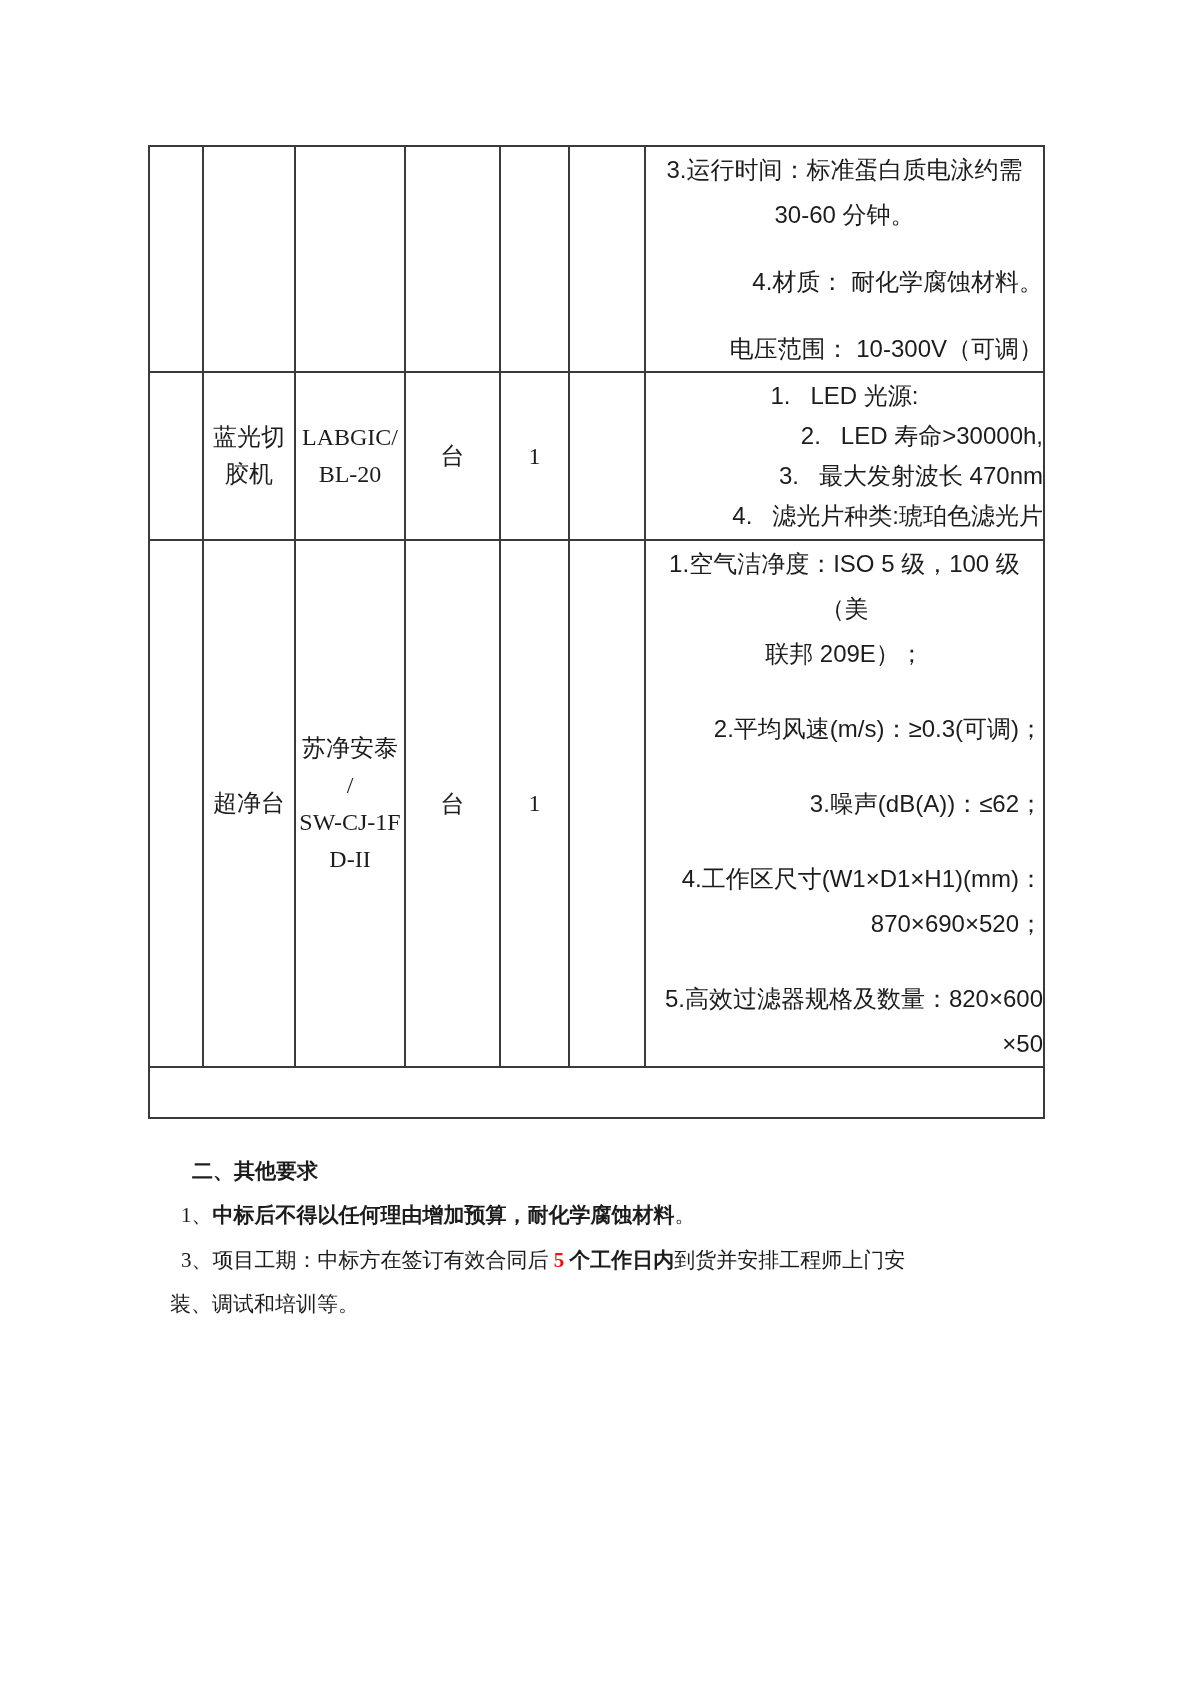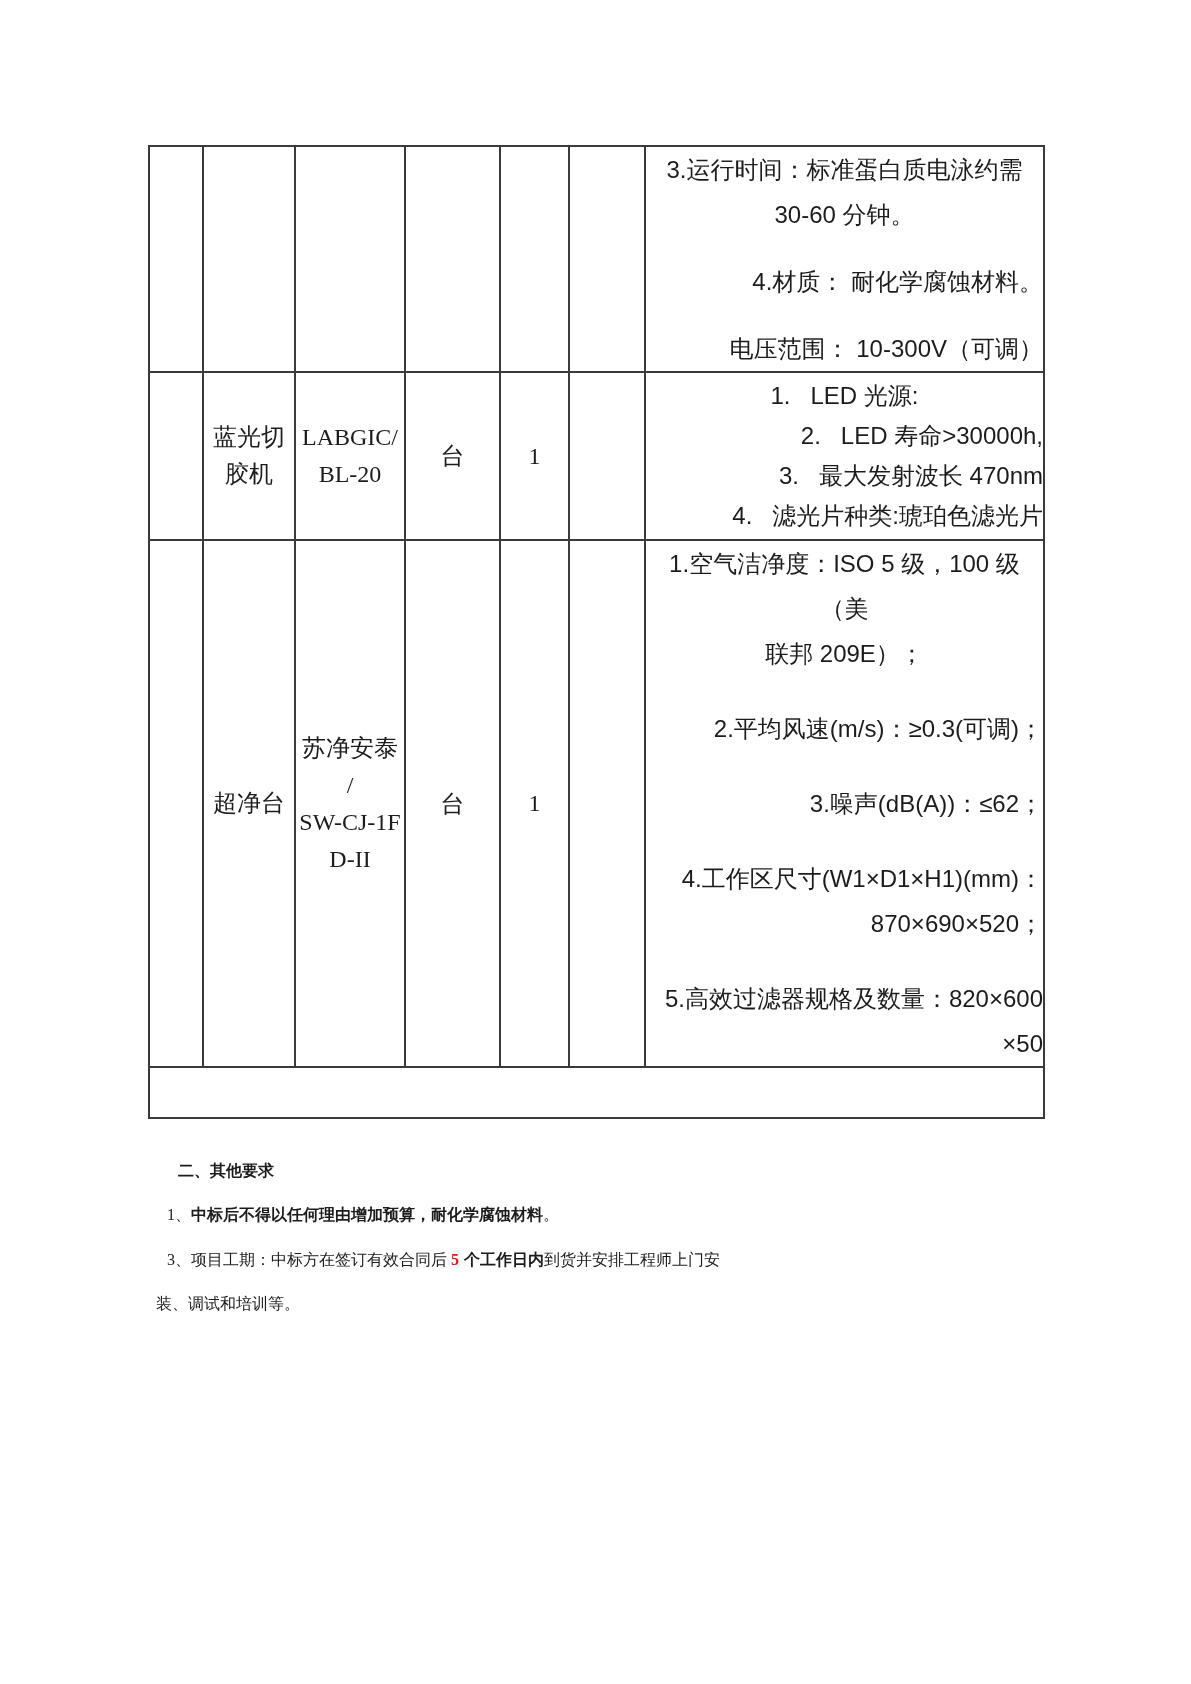--- a/index.html
+++ b/index.html
@@ -37,21 +37,21 @@
   .total-l1{line-height:47px;text-align:justify;text-align-last:justify;}
   .total-l2{line-height:47px;white-space:nowrap;}
   .ul-seg{display:inline-block;border-bottom:2px solid #1c1c1c;vertical-align:baseline;}
   .blank{display:inline-block;height:1px;}
   .blank.b1{width:228px;}
   .blank.b2{width:86px;}
   .blank.b3{width:16px;}
   td.footer-empty{height:49px;}
 
   
-  .notes{margin:30px 0 0 8px;font-size:16px;}
+  .notes{margin:30px 0 0 22px;font-size:21px;}
   .notes .heading{
     font-weight:bold;line-height:44px;padding-left:22px;margin:0;
   }
   .notes .note{line-height:44.5px;margin:0;padding-left:11px;white-space:nowrap;}
   .notes .note.cont{padding-left:0;}
   .notes b{font-weight:bold;}
   .notes .red{color:#ee1111;margin-right:5px;}
 </style>
 </head>
 <body>

